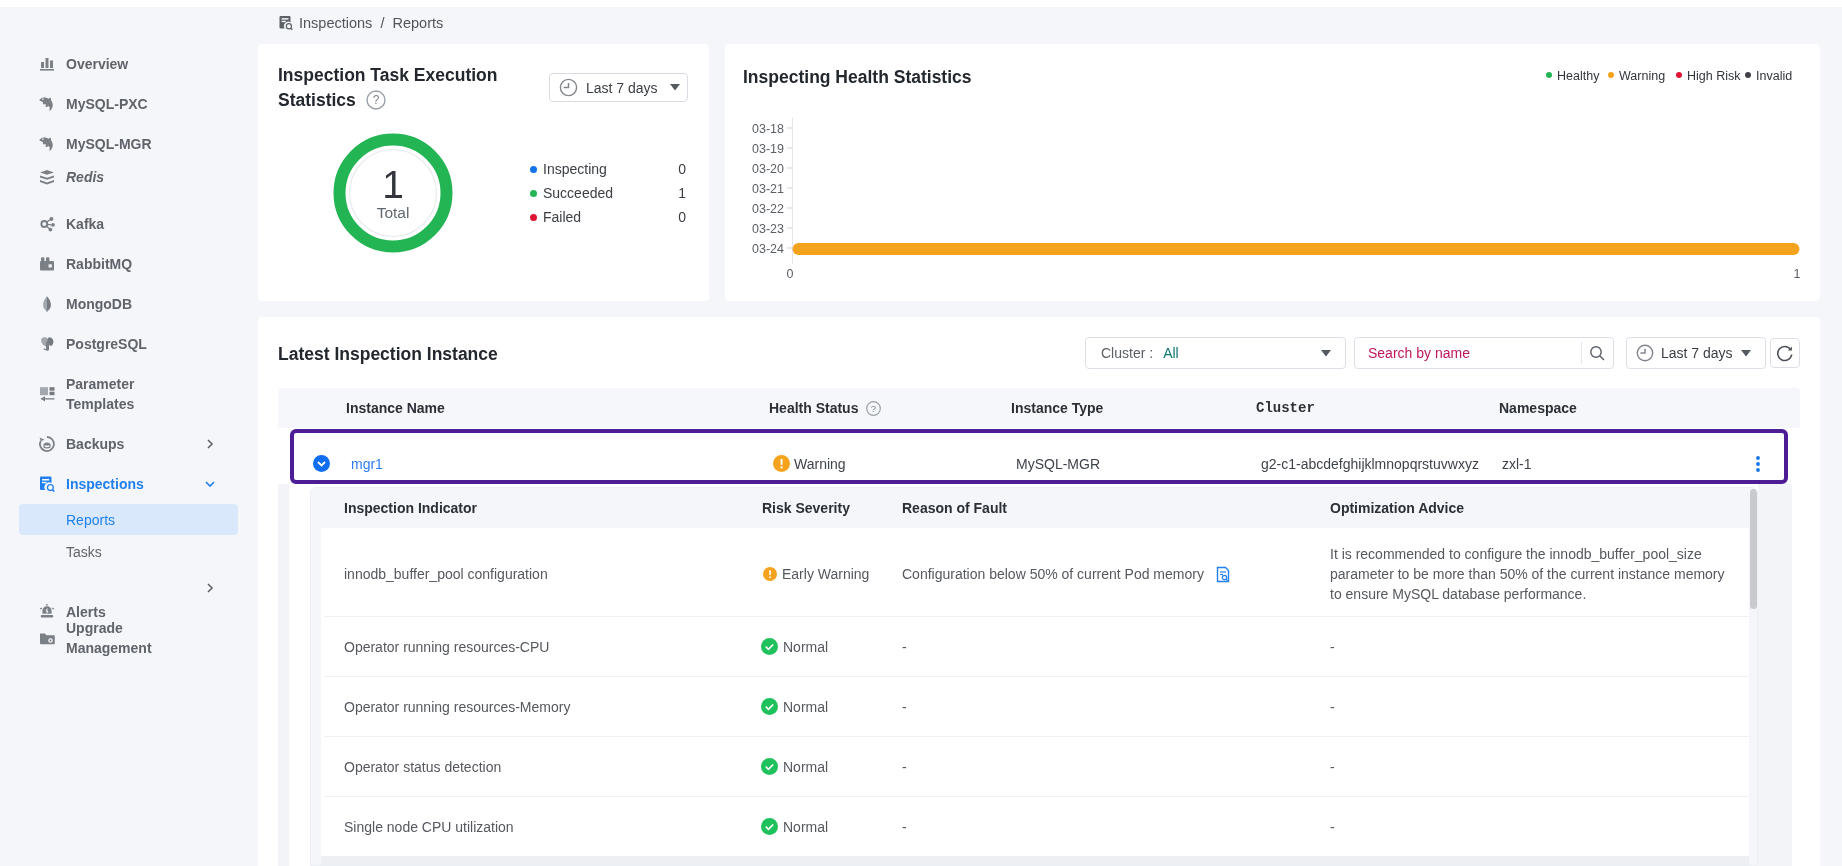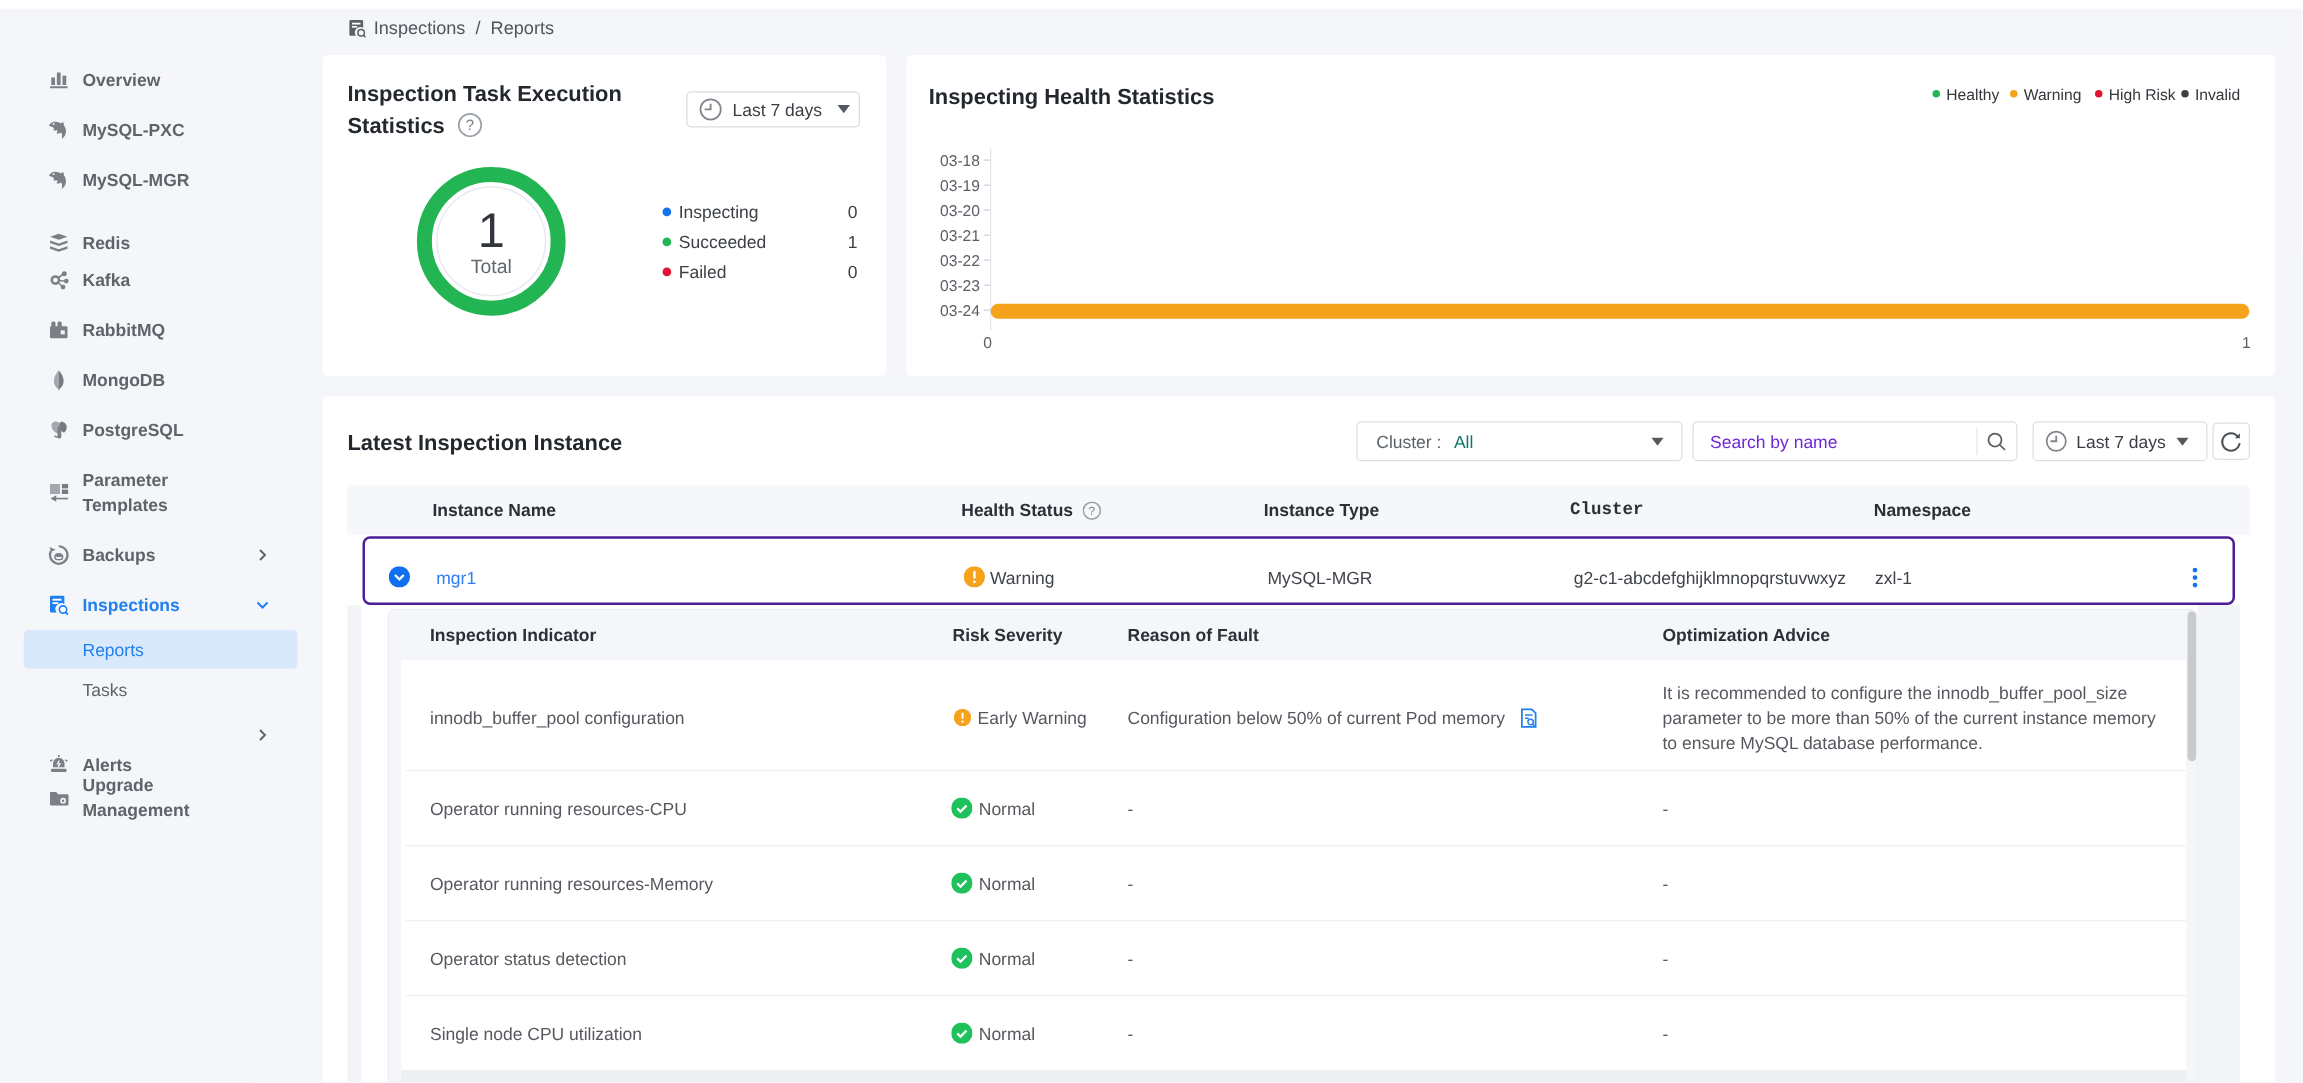--- a/index.html
+++ b/index.html
@@ -41,21 +41,21 @@
     <span>MySQL-PXC</span>
   </div>
   <div class="menu-item" style="top:127px;">
     <svg class="mi-ic" viewBox="0 0 18 18">
         <path d="M1.2 5.6 C1.8 3.8 3.6 2.5 5.8 2.4 C7.8 2.3 9.6 2.9 10.8 3.7 L12.2 2.5 C13 3.2 13.3 4.2 13 5.2 C14.3 6.7 15 8.8 14.7 11 C14.4 13.2 13.2 15.1 11.3 16.2 C11.9 14.4 11.8 12.5 11 10.9 C10 11.7 8.6 12 7.2 11.7 L8.2 9.5 C6.5 9.2 5.1 8.2 4.4 6.7 Z" fill="#7b8087"></path>
         <path d="M5.9 6.9 L7.3 9.6 L4.6 9.1 Z" fill="#7b8087"></path>
         <circle cx="4.9" cy="4.1" r="0.8" fill="#f4f5f9"></circle>
       </svg>
     <span>MySQL-MGR</span>
   </div>
-  <div class="menu-item" style="top:177px;">
+  <div class="menu-item" style="top:160px;font-style:italic;">
     <svg class="mi-ic" viewBox="0 0 18 18">
         <g fill="#7b8087">
           <path d="M9 2l7 2.4L9 6.8 2 4.4z"></path>
           <path d="M2 7.4l7 2.4 7-2.4v2L9 11.8 2 9.4z"></path>
           <path d="M2 12l7 2.4L16 12v2L9 16.4 2 14z"></path>
         </g>
       </svg>
     <span>Redis</span>
   </div>
   <div class="menu-item" style="top:207px;">
@@ -267,21 +267,21 @@
   <div class="abs ttl" style="left:20px;top:27px;">Latest Inspection Instance</div>
 
   <div class="abs" style="left:827px;top:20px;width:261px;height:32px;border:1px solid #dcdfe5;border-radius:4px;background:#fff;display:flex;align-items:center;font-size:14px;">
     <span style="margin-left:15px;color:#5a6066;">Cluster :</span>
     <span style="margin-left:10px;color:#0f766e;">All</span>
     <svg width="10" height="7" viewBox="0 0 10 7" style="margin-left:auto;margin-right:14px;">
         <path d="M0 0h10L5 6.5z" fill="#545960"></path>
       </svg>
   </div>
   <div class="abs" style="left:1096px;top:20px;width:260px;height:32px;border:1px solid #dcdfe5;border-radius:4px;background:#fff;display:flex;align-items:center;font-size:14px;">
-    <span style="margin-left:13px;color:#6d28d9;">Search by name</span>
+    <span style="margin-left:13px;color:#be185d;">Search by name</span>
     <div style="margin-left:auto;width:1px;height:22px;background:#e4e7eb;"></div>
     <svg width="17" height="17" viewBox="0 0 17 17" style="margin:0 7px;">
         <circle cx="7" cy="7" r="5.2" fill="none" stroke="#585d64" stroke-width="1.4"></circle>
         <line x1="11" y1="11" x2="15" y2="15" stroke="#585d64" stroke-width="1.4"></line>
       </svg>
   </div>
   <div class="abs" style="left:1368px;top:20px;width:140px;height:32px;border:1px solid #dcdfe5;border-radius:4px;background:#fff;display:flex;align-items:center;">
     <svg width="18" height="18" viewBox="0 0 19 19" style="margin-left:9px;">
         <circle cx="9.5" cy="9.5" r="8.1" fill="none" stroke="#82868c" stroke-width="1.5"></circle>
         <path d="M9.5 4.9V9.5H4.7" fill="none" stroke="#82868c" stroke-width="1.6"></path>
@@ -303,21 +303,21 @@
     <span class="abs" style="left:491px;top:12px;">Health Status</span>
     <svg class="abs" style="left:588px;top:13px;" width="15" height="15" viewBox="0 0 15 15">
         <circle cx="7.5" cy="7.5" r="6.8" fill="none" stroke="#9aa0a8" stroke-width="1.2"></circle>
         <text x="7.5" y="11" font-size="9.5" font-weight="400" fill="#7d838b" text-anchor="middle">?</text>
       </svg>
     <span class="abs" style="left:733px;top:12px;">Instance Type</span>
     <span class="abs" style="left:978px;top:12px;font-family:Liberation Mono, monospace;">Cluster</span>
     <span class="abs" style="left:1221px;top:12px;">Namespace</span>
   </div>
 
-  <div class="abs" style="left:32px;top:112px;width:1498px;height:55px;border:2px solid #4c1d95;border-radius:6px;background:#fff;font-size:14px;color:#3f434a;">
+  <div class="abs" style="left:32px;top:112px;width:1498px;height:55px;border:4px solid #4c1d95;border-radius:6px;background:#fff;font-size:14px;color:#3f434a;">
     <svg class="abs" style="left:19px;top:22px;" width="17" height="17" viewBox="0 0 17 17">
         <circle cx="8.5" cy="8.5" r="8.5" fill="#0f6ff0"></circle>
         <path d="M5 7l3.5 3.5L12 7" fill="none" stroke="#fff" stroke-width="1.8"></path>
       </svg>
     <span class="abs" style="left:57px;top:23px;color:#2e7cf6;">mgr1</span>
     <svg class="abs" style="left:479px;top:22px;" width="17" height="17" viewBox="0 0 15 15">
         <circle cx="7.5" cy="7.5" r="7.5" fill="#f5a31d"></circle>
         <rect x="6.7" y="3.2" width="1.7" height="5.6" rx="0.8" fill="#fff"></rect>
         <circle cx="7.55" cy="11" r="1" fill="#fff"></circle>
       </svg>

